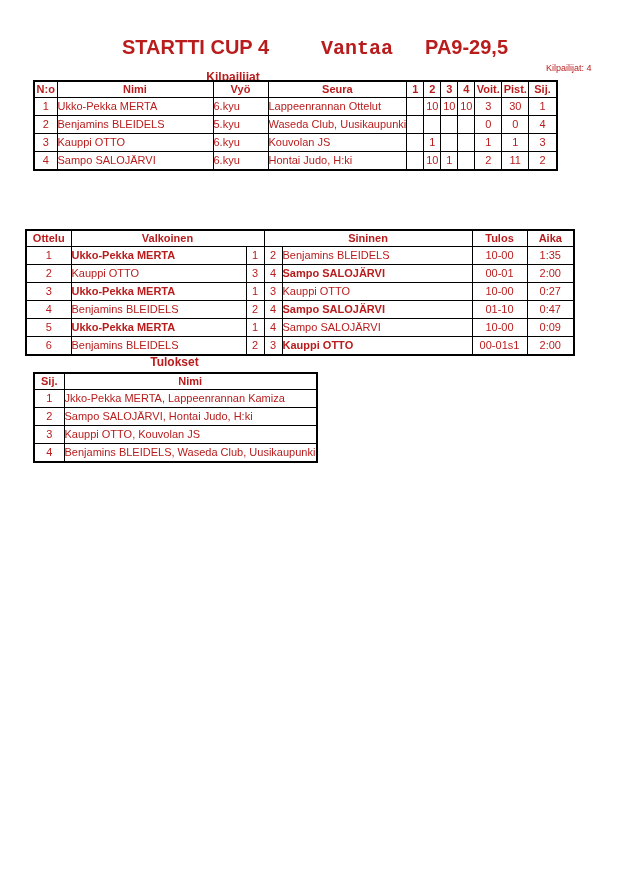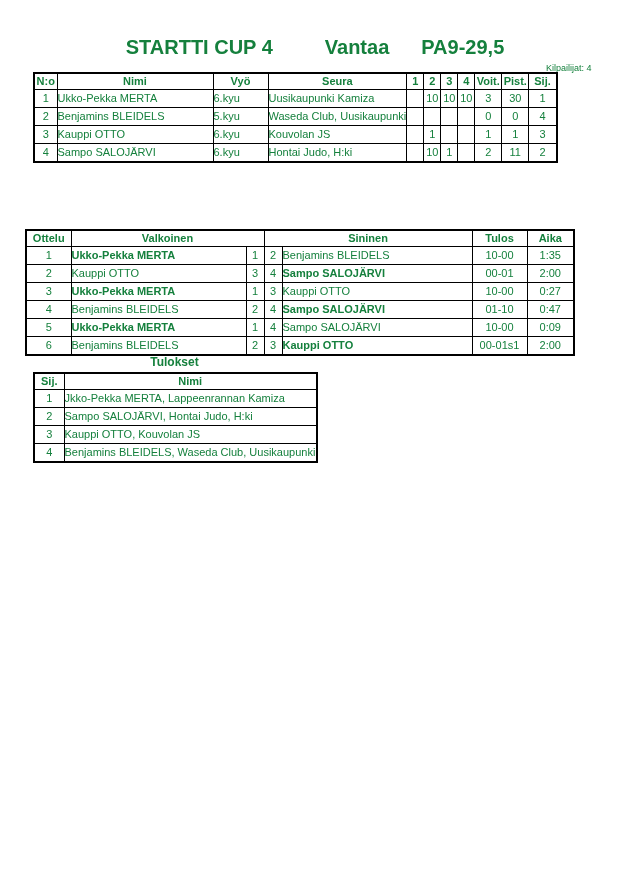--- a/index.html
+++ b/index.html
@@ -1,40 +1,40 @@
 <!DOCTYPE html>
 <html><head>
 <meta charset="utf-8">
 <title>STARTTI CUP 4</title>
 <style>
   html,body{margin:0;padding:0;background:#ffffff;}
   .page{position:relative;width:630px;height:891px;background:#ffffff;
-        font-family:"Liberation Sans",sans-serif;color:#15803d;overflow:hidden;}
+        font-family:"Liberation Sans",sans-serif;color:#b91c1c;overflow:hidden;}
 
   .title{position:absolute;top:36px;left:0;width:100%;display:flex;
          justify-content:center;align-items:baseline;font-size:20px;font-weight:bold;}
-  .title .gap1{margin-left:52px;}
+  .title .gap1{margin-left:52px;font-family:Liberation Mono, monospace;}
   .title .gap2{margin-left:32px;}
 
   .count{position:absolute;top:63px;left:546px;font-size:9px;}
 
   .sec-heading{position:absolute;font-weight:bold;font-size:12px;text-align:center;}
   #h-competitors{top:70px;left:33px;width:400px;}
   #h-matches{top:212px;left:25px;width:548px;}
   #h-results{top:355px;left:33px;width:283px;}
 
   table{border-collapse:collapse;table-layout:fixed;position:absolute;
         border:2px solid #000;background:#fff;}
   td{border:1px solid #000;font-size:11px;height:17px;padding:0;
      white-space:nowrap;overflow:hidden;text-align:center;vertical-align:middle;line-height:1.1;}
   tr.hdr td{font-weight:bold;height:15px;}
   td.l{text-align:left;}
   td.win{font-weight:bold;}
 
-  #competitors-table{top:72px;left:33px;}
+  #competitors-table{top:80px;left:33px;}
   #matches-table{top:229px;left:25px;}
   #results-table{top:372px;left:33px;}
 </style>
 </head>
 <body>
 
 <div class="page">
 
   <div class="title">
     <span>STARTTI CUP 4</span>
@@ -71,21 +71,21 @@
       <td>3</td>
       <td>4</td>
       <td>Voit.</td>
       <td>Pist.</td>
       <td>Sij.</td>
     </tr>
     <tr>
       <td>1</td>
       <td class="l">Ukko-Pekka MERTA</td>
       <td class="l">6.kyu</td>
-      <td class="l">Uusikaupunki Kamiza</td>
+      <td class="l">Lappeenrannan Ottelut</td>
       <td></td>
       <td>10</td>
       <td>10</td>
       <td>10</td>
       <td>3</td>
       <td>30</td>
       <td>1</td>
     </tr>
     <tr>
       <td>2</td>

